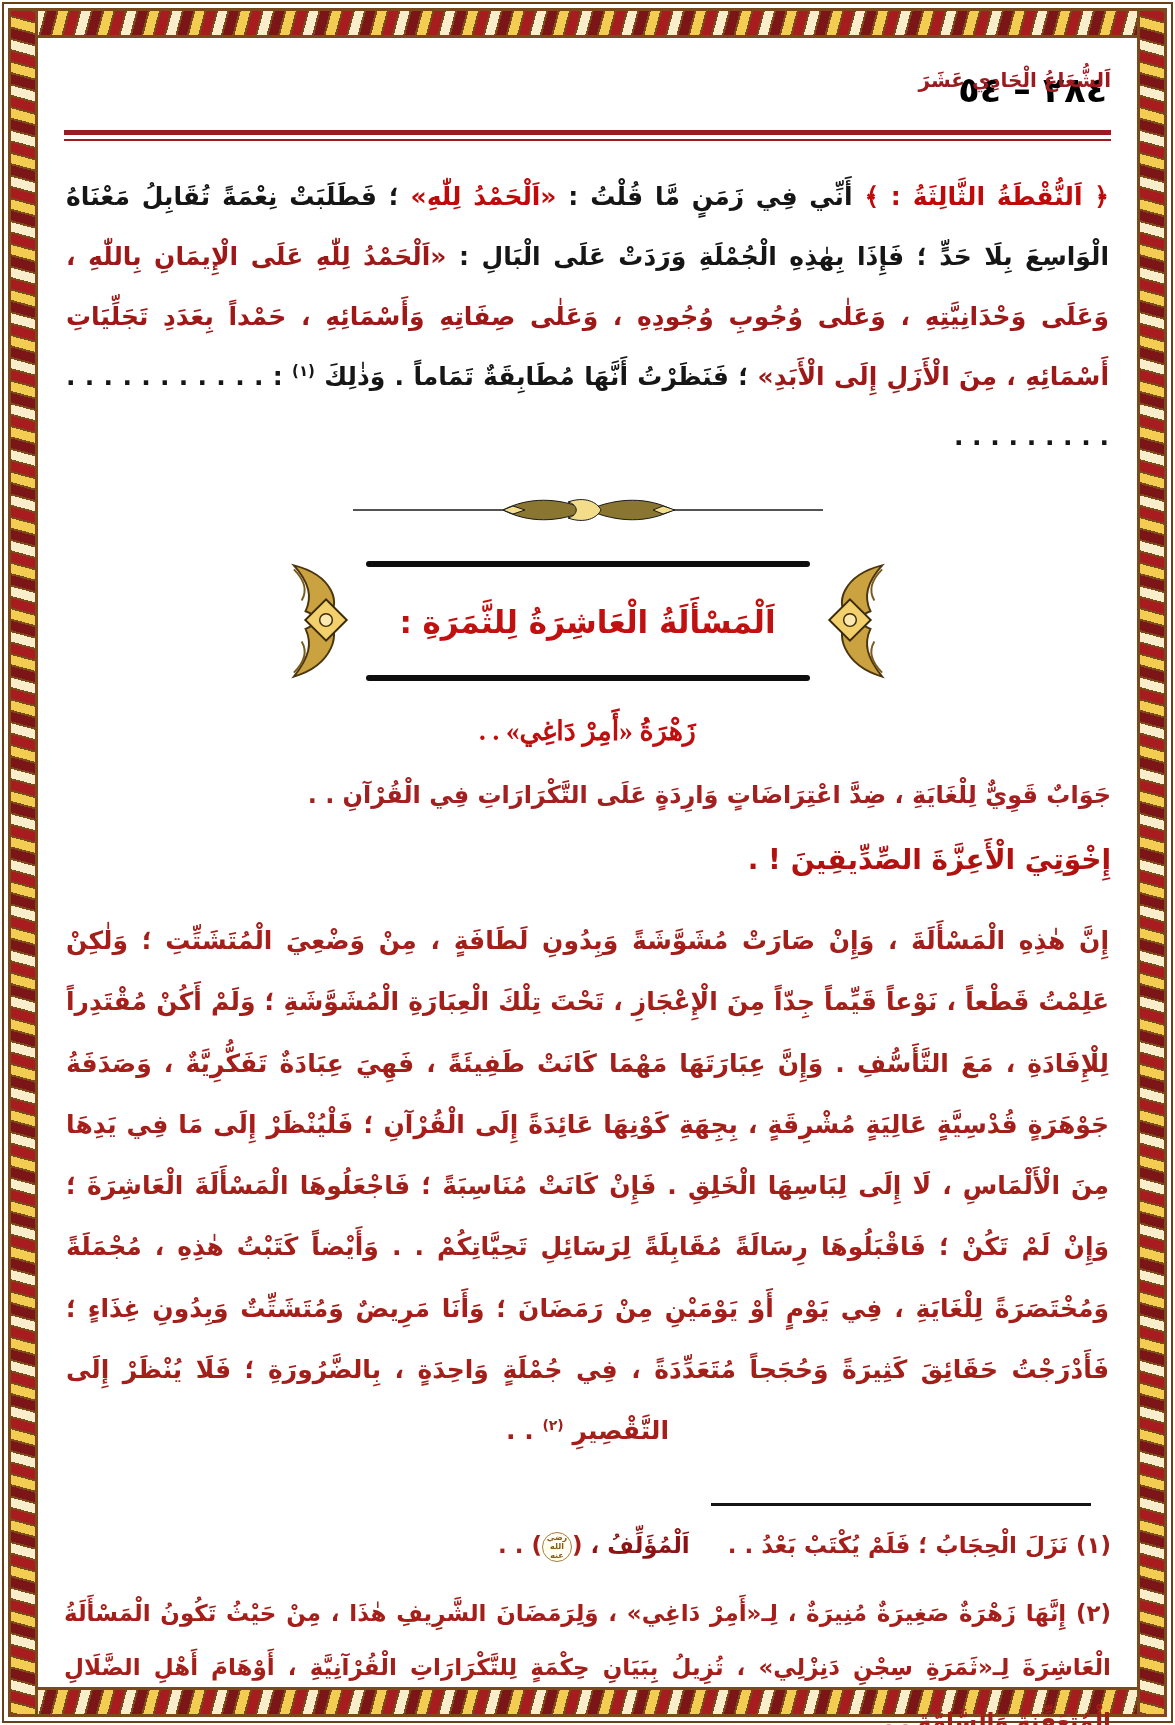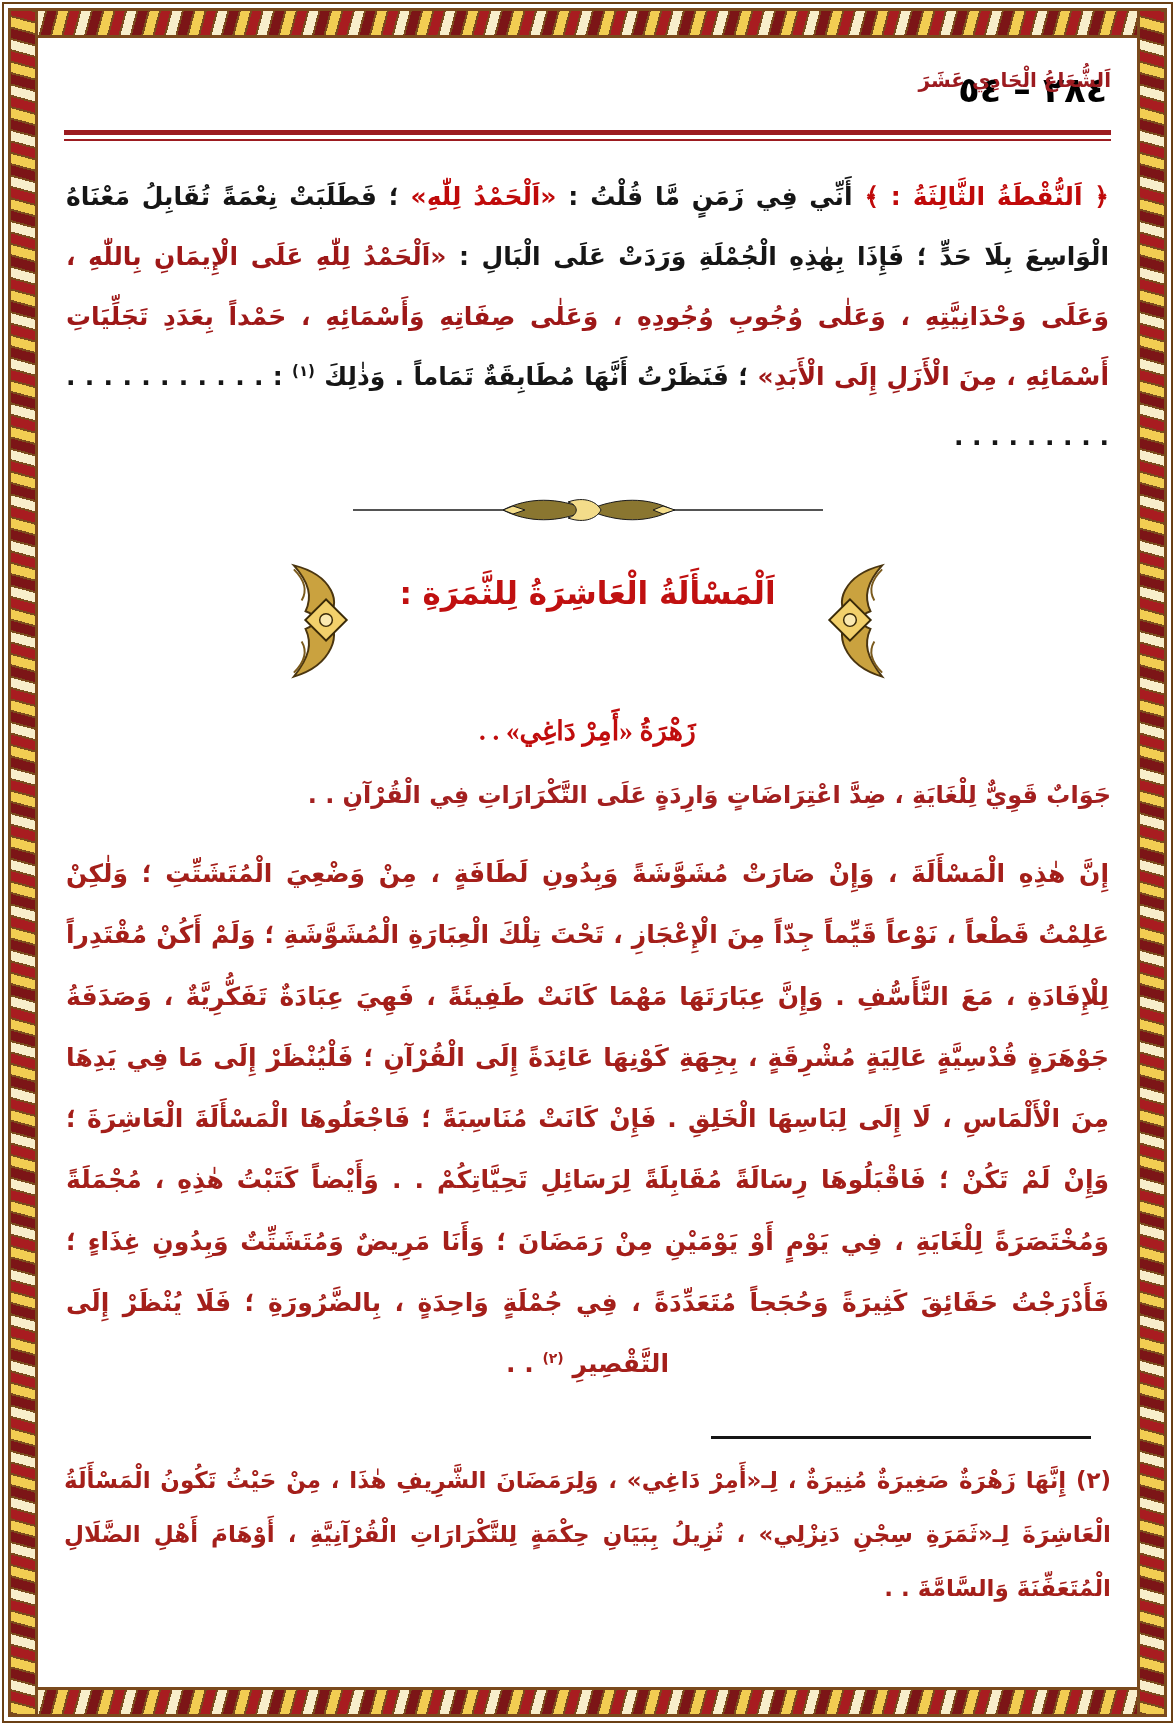--- a/index.html
+++ b/index.html
@@ -63,21 +63,21 @@
   .ink{color:#161616;}
   sup.ref{font-size:15px;vertical-align:9px;color:#161616;}
   sup.ref2{font-size:14px;vertical-align:9px;color:#a41f1a;}
 
   .divider{display:block;margin:26px auto 0;}
 
   .cartouche{
     margin:30px auto 0;width:600px;
     display:flex;align-items:stretch;justify-content:center;
   }
-  .cart-mid{flex:1;display:flex;flex-direction:row;justify-content:space-between;padding:4px 0;}
+  .cart-mid{flex:1;display:flex;flex-direction:column;justify-content:space-between;padding:4px 0;}
   .cart-bar{height:6px;background:#0e0e0e;border-radius:3px;}
   .cart-title{
     text-align:center;font-size:31px;color:#c01010;padding:14px 4px 12px;
   }
   .orn{flex:0 0 78px;}
   .orn.flip{transform:scaleX(-1);}
 
   .sub1{margin-top:30px;text-align:center;font-size:27px;color:#c00d0d;font-family:Liberation Serif, serif;}
   .sub2{margin-top:34px;font-size:24px;color:#a32020;}
   .salutation{margin-top:34px;text-align:right;font-size:28px;color:#b01210;}
@@ -164,31 +164,40 @@
         <path d="M74 8 C 34 18, 24 48, 40 62 C 24 76, 34 110, 74 122 C 58 102, 55 88, 62 73 C 50 69, 50 59, 62 55 C 55 40, 58 26, 74 8 Z" fill="#caa23f" stroke="#4a350f" stroke-width="2"></path>
         <path d="M74 12 C 62 24, 60 34, 66 44" stroke="#7a5a1d" stroke-width="2" fill="none"></path>
         <path d="M74 118 C 62 106, 60 96, 66 86" stroke="#7a5a1d" stroke-width="2" fill="none"></path>
         <rect x="26" y="49" width="30" height="30" transform="rotate(45 41 64)" fill="#f2d06b" stroke="#3a2a08" stroke-width="2"></rect>
         <circle cx="41" cy="64" r="6.5" fill="#fbe9b0" stroke="#3a2a08" stroke-width="1.5"></circle>
       </svg>
     </div>
 
     <div class="sub1">زَهْرَةُ «أَمِرْ دَاغِي» . .</div>
     <div class="sub2">جَوَابٌ قَوِيٌّ لِلْغَايَةِ ، ضِدَّ اعْتِرَاضَاتٍ وَارِدَةٍ عَلَى التَّكْرَارَاتِ فِي الْقُرْآنِ . .</div>
+    <div class="salutation">إِخْوَتِيَ الْأَعِزَّةَ الصِّدِّيقِينَ ! .</div>
 
     <p class="body-par">
       <span>إِنَّ هٰذِهِ الْمَسْأَلَةَ ، وَإِنْ صَارَتْ مُشَوَّشَةً وَبِدُونِ لَطَافَةٍ ، مِنْ وَضْعِيَ الْمُتَشَتِّتِ ؛ وَلٰكِنْ عَلِمْتُ قَطْعاً ، نَوْعاً قَيِّماً جِدّاً مِنَ الْإِعْجَازِ ، تَحْتَ تِلْكَ الْعِبَارَةِ الْمُشَوَّشَةِ ؛ وَلَمْ أَكُنْ مُقْتَدِراً لِلْإِفَادَةِ ، مَعَ التَّأَسُّفِ . وَإِنَّ عِبَارَتَهَا مَهْمَا كَانَتْ طَفِيئَةً ، فَهِيَ عِبَادَةٌ تَفَكُّرِيَّةٌ ، وَصَدَفَةُ جَوْهَرَةٍ قُدْسِيَّةٍ عَالِيَةٍ مُشْرِقَةٍ ، بِجِهَةِ كَوْنِهَا عَائِدَةً إِلَى الْقُرْآنِ ؛ فَلْيُنْظَرْ إِلَى مَا فِي يَدِهَا مِنَ الْأَلْمَاسِ ، لَا إِلَى لِبَاسِهَا الْخَلِقِ . فَإِنْ كَانَتْ مُنَاسِبَةً ؛ فَاجْعَلُوهَا الْمَسْأَلَةَ الْعَاشِرَةَ ؛ وَإِنْ لَمْ تَكُنْ ؛ فَاقْبَلُوهَا رِسَالَةً مُقَابِلَةً لِرَسَائِلِ تَحِيَّاتِكُمْ . . وَأَيْضاً كَتَبْتُ هٰذِهِ ، مُجْمَلَةً وَمُخْتَصَرَةً لِلْغَايَةِ ، فِي يَوْمٍ أَوْ يَوْمَيْنِ مِنْ رَمَضَانَ ؛ وَأَنَا مَرِيضٌ وَمُتَشَتِّتٌ وَبِدُونِ غِذَاءٍ ؛ فَأَدْرَجْتُ حَقَائِقَ كَثِيرَةً وَحُجَجاً مُتَعَدِّدَةً ، فِي جُمْلَةٍ وَاحِدَةٍ ، بِالضَّرُورَةِ ؛ فَلَا يُنْظَرْ إِلَى التَّقْصِيرِ</span>
       <sup class="ref2">(٢)</sup>
       <span>. .</span>
     </p>
 
     <div class="fn-rule"></div>
 
     <div class="footnotes">
 
+      <div class="fn-line">
+        <span>(١)</span>
+        <span>نَزَلَ الْحِجَابُ ؛ فَلَمْ يُكْتَبْ بَعْدُ . .</span>
+        <span class="sp"></span>
+        <span class="author">اَلْمُؤَلِّفُ ،</span>
+        <span>(</span><span class="seal">رضي الله عنه</span><span>)</span>
+        <span>. .</span>
+      </div>
 
 
       <div class="fn2-par">
         <span>(٢)</span>
         <span>إِنَّهَا زَهْرَةٌ صَغِيرَةٌ مُنِيرَةٌ ، لِـ«أَمِرْ دَاغِي» ، وَلِرَمَضَانَ الشَّرِيفِ هٰذَا ، مِنْ حَيْثُ تَكُونُ الْمَسْأَلَةُ الْعَاشِرَةَ لِـ«ثَمَرَةِ سِجْنِ دَنِزْلِي» ، تُزِيلُ بِبَيَانِ حِكْمَةٍ لِلتَّكْرَارَاتِ الْقُرْآنِيَّةِ ، أَوْهَامَ أَهْلِ الضَّلَالِ الْمُتَعَفِّنَةَ وَالسَّامَّةَ . .</span>
       </div>
 
     </div>
   </div>
 </div>

